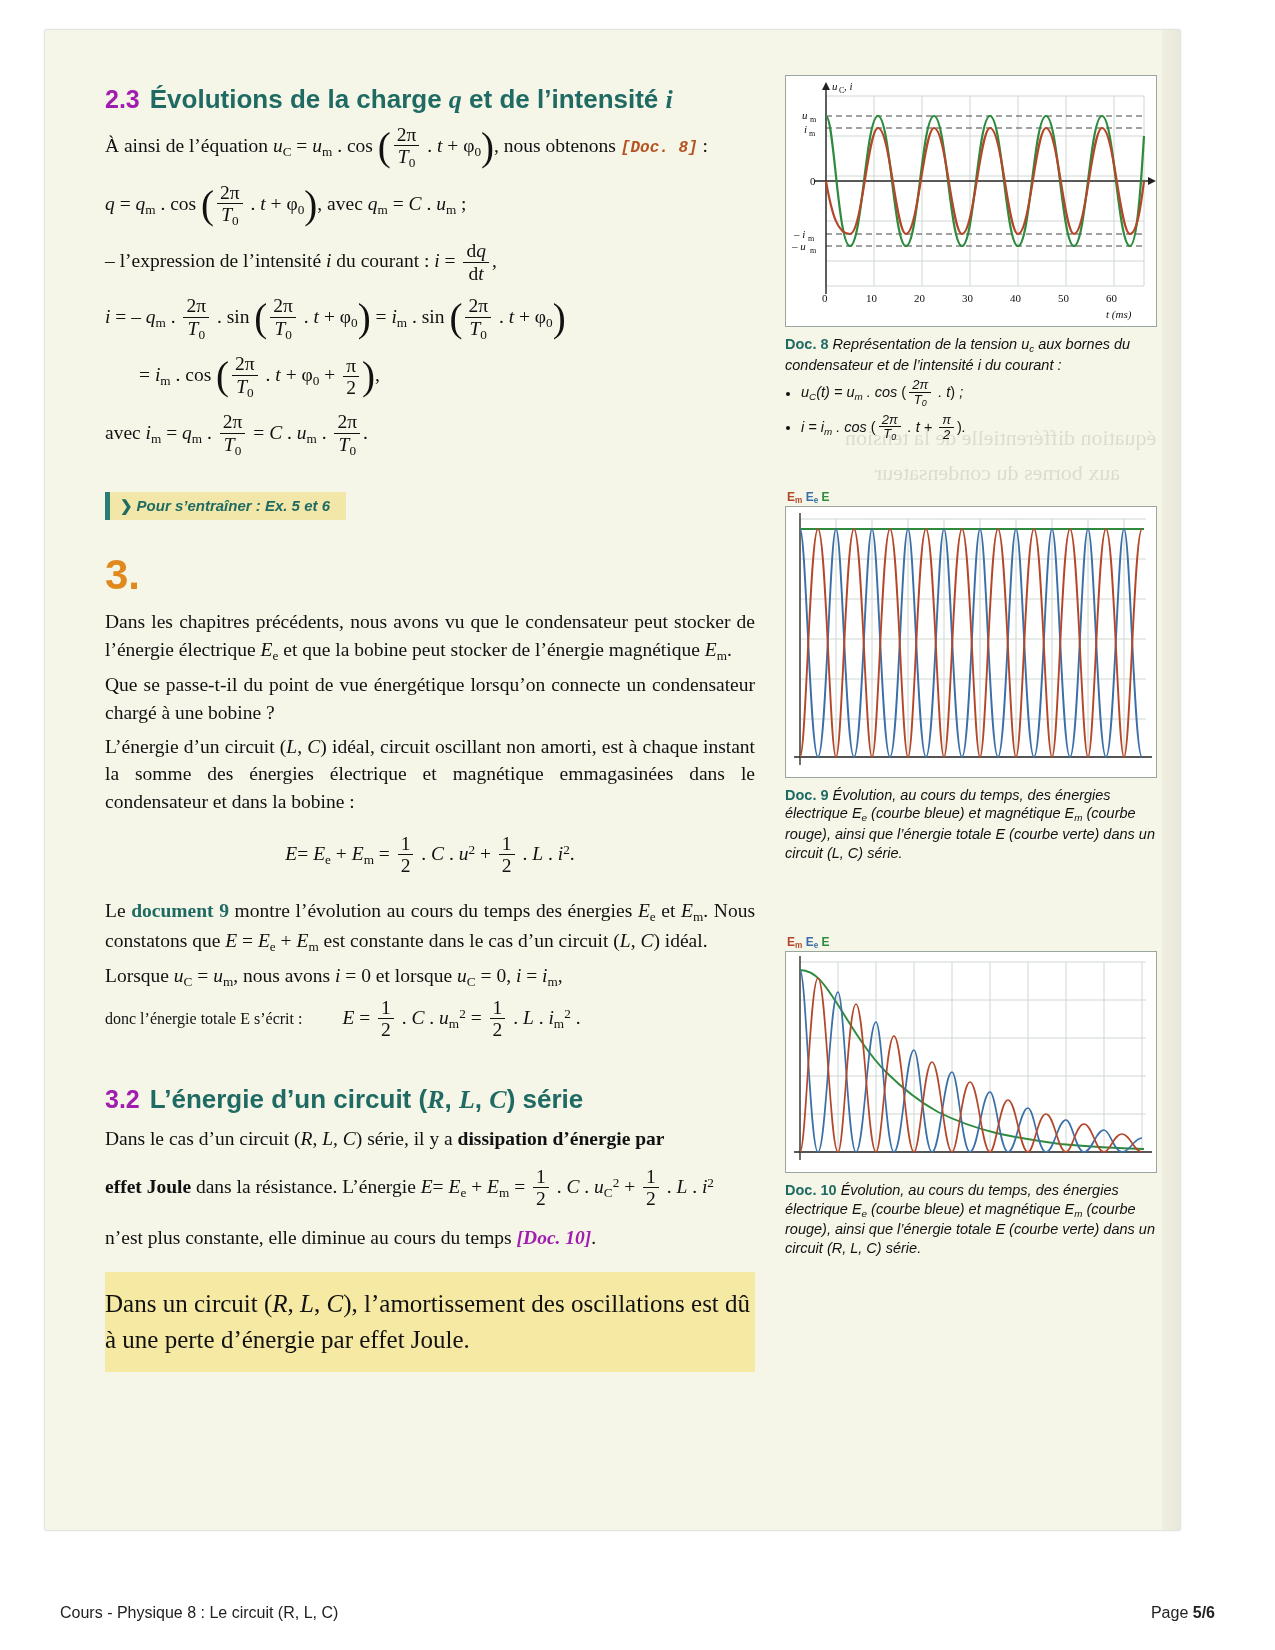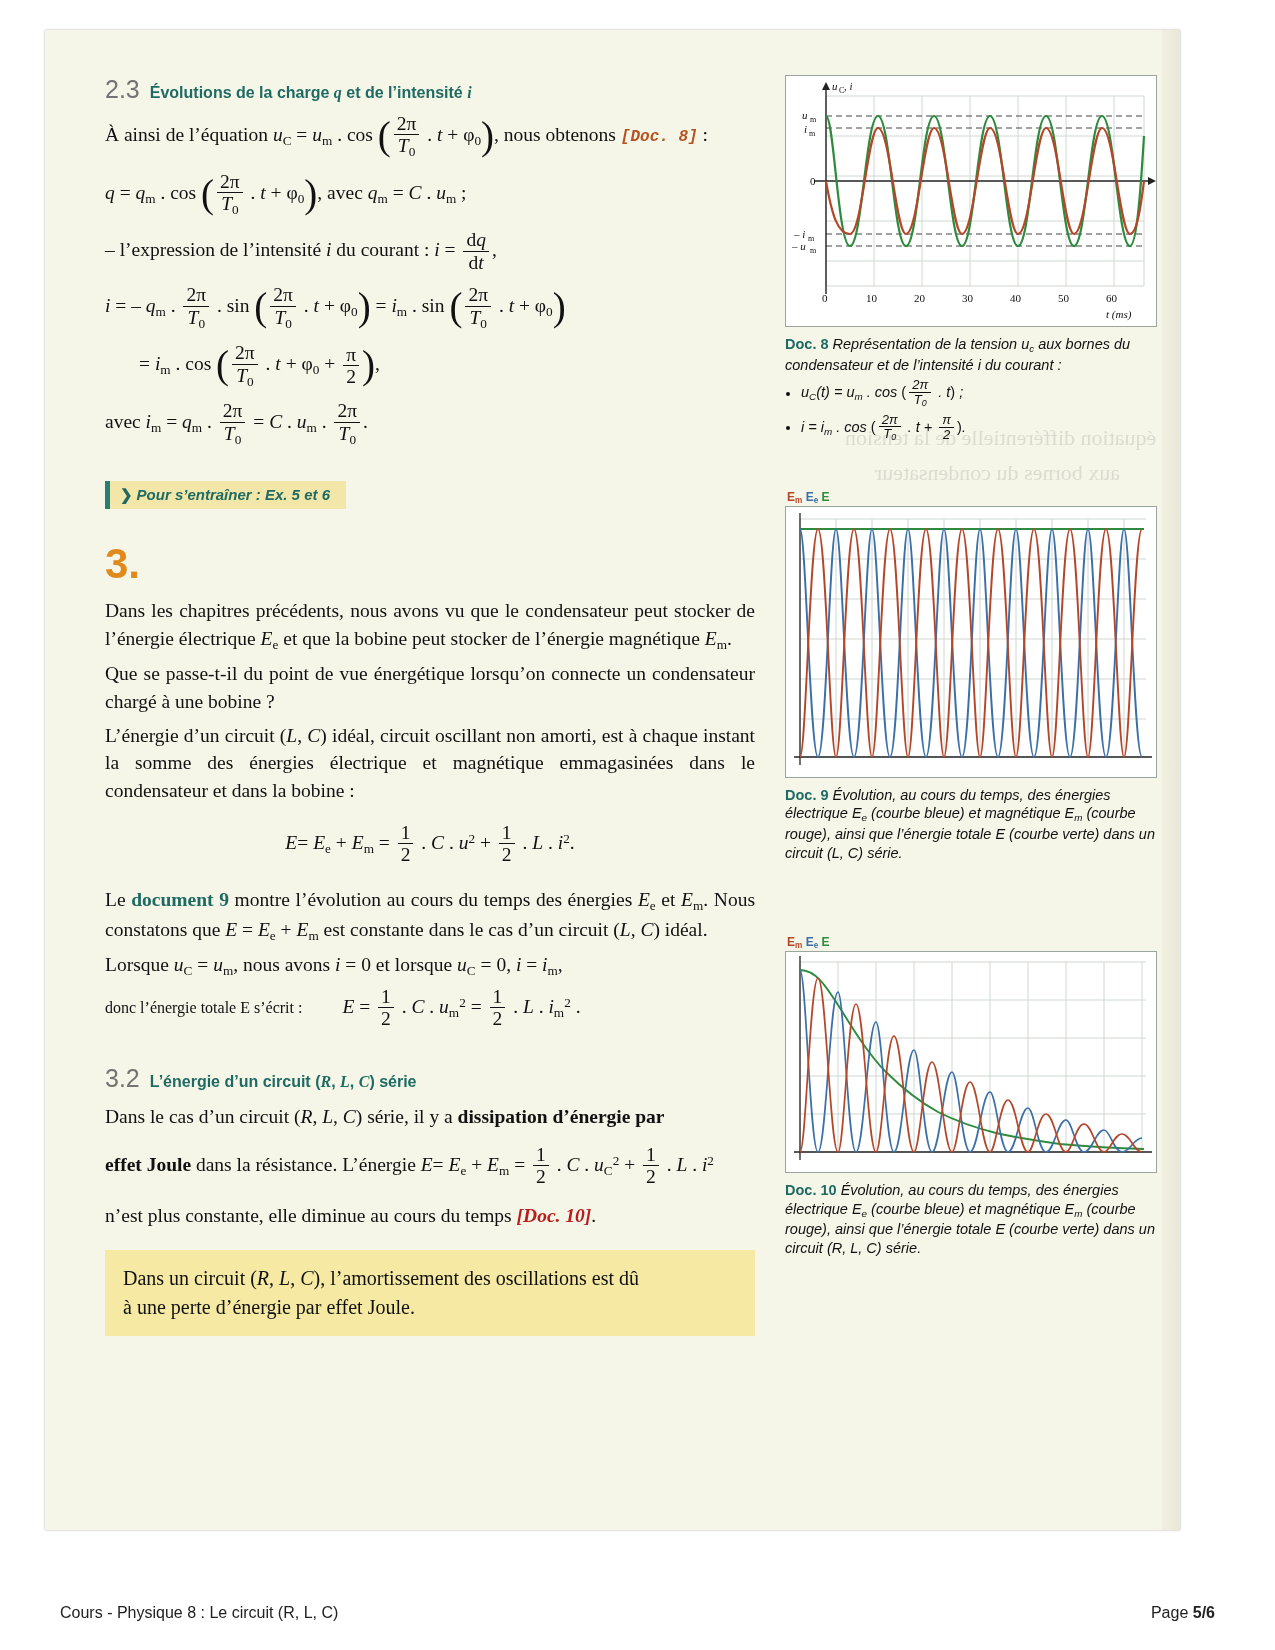--- a/index.html
+++ b/index.html
@@ -30,24 +30,24 @@
   .col-right {
     position:absolute; left:740px; top:45px; width:370px;
   }
   
   .h-sub {
     display:flex; align-items:baseline; gap:10px;
     font-family:"Liberation Sans", sans-serif;
     margin:0 0 10px 0;
   }
   .h-sub .num {
-    color:#737373; font-weight:normal; font-size:25px;
+    color:#a21caf; font-weight:bold; font-size:25px;margin-top:10px;
   }
   .h-sub .txt {
-    color:#1f6b63; font-weight:bold; font-size:16px;
+    color:#1f6b63; font-weight:bold; font-size:26px;
   }
   .h-sub .txt i { font-family:"Liberation Serif", serif; font-style:italic; }
 
   .h-main {
     display:flex; align-items:flex-start; gap:12px;
     font-family:"Liberation Sans", sans-serif;
     margin:36px 0 14px 0;
   }
   .h-main .num { color:#e08a1e; font-weight:bold; font-size:42px; line-height:.9; }
   .h-main .txt { color:#b5521f; font-weight:bold; font-size:25px; line-height:1.25; }
@@ -76,21 +76,21 @@
     background:#f2e7a8; border-left:5px solid #2a7d72;
     padding:5px 16px 5px 10px;
     font-family:"Liberation Sans", sans-serif;
     font-size:15px; font-weight:bold; font-style:italic; color:#1f6b63;
   }
   .train .arrow { color:#1f6b63; font-style:normal; margin-right:4px; }
 
   
   .concl {
     margin-top:20px; background:#f6e9a3;
-    padding:14px 18px; font-size:20px; line-height:1.45;
+    padding:14px 0; font-size:25px; line-height:1.45;
   }
 
   
   .figbox { position:relative; background:#ffffff; border:1px solid #9aa79e; }
   .caption {
     font-family:"Liberation Sans", sans-serif;
     font-size:14.5px; line-height:1.3; font-style:italic; color:#111;
     margin-top:8px;
   }
   .caption .lbl { font-weight:bold; font-style:normal; color:#1f6b63; }
@@ -201,21 +201,21 @@
       <span class="txt">L’énergie d’un circuit (<i>R</i>, <i>L</i>, <i>C</i>) série</span>
     </div>
 
     <p class="body">
       Dans le cas d’un circuit (<i class="v">R</i>, <i class="v">L</i>, <i class="v">C</i>) série, il y a <b>dissipation d’énergie par</b>
     </p>
     <p class="body" style="margin-top:14px;">
       <b>effet Joule</b> dans la résistance. L’énergie <i class="v">E</i>= <i class="v">E</i><sub>e</sub> + <i class="v">E</i><sub>m</sub> = <span class="frac"><span class="n">1</span><span class="d">2</span></span> . <i class="v">C</i> . <i class="v">u</i><sub>C</sub><sup>2</sup> + <span class="frac"><span class="n">1</span><span class="d">2</span></span> . <i class="v">L</i> . <i class="v">i</i><sup>2</sup>
     </p>
     <p class="body" style="margin-top:14px;">
-      <span>n’est plus constante, elle diminue au cours du temps </span><b style="color:#b91c1c; font-style:italic;">[Doc. 10]</b><span>.</span>
+      <span>n’est plus constante, elle diminue au cours du temps </span><b style="color:#a21caf; font-style:italic;">[Doc. 10]</b><span>.</span>
     </p>
 
     <div class="concl">
       <div>Dans un circuit (<i class="v">R</i>, <i class="v">L</i>, <i class="v">C</i>), l’amortissement des oscillations est dû</div>
       <div>à une perte d’énergie par effet Joule.</div>
     </div>
 
   </div>
 
   <div class="col-right">

